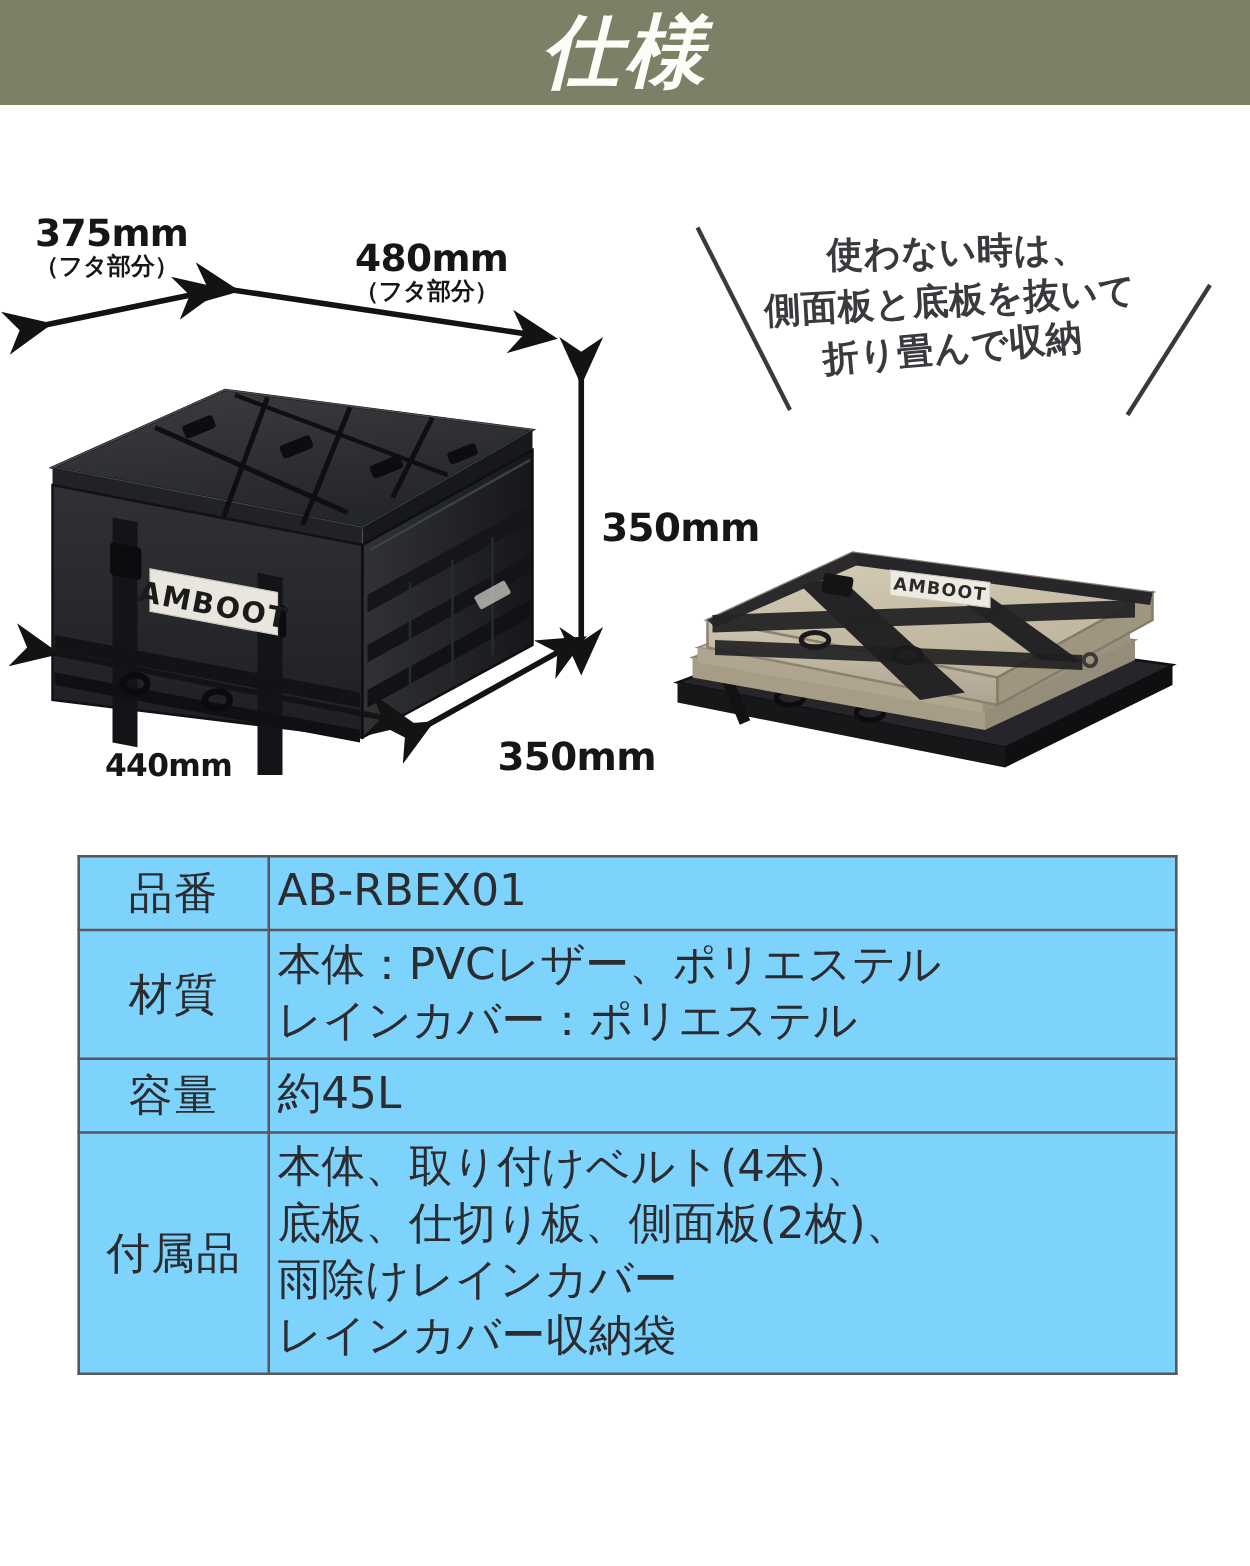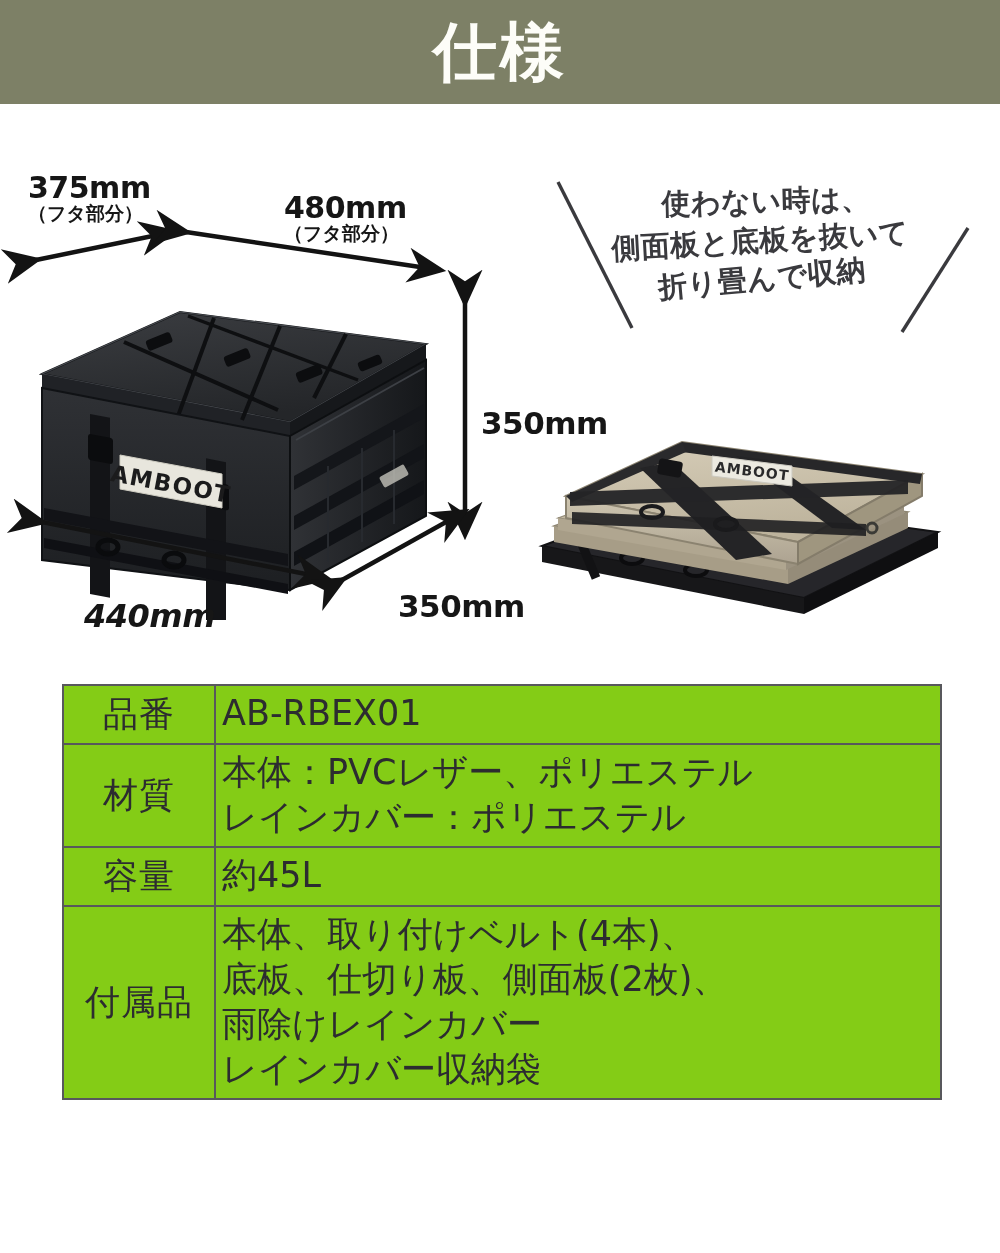--- a/index.html
+++ b/index.html
@@ -12,23 +12,23 @@
   }
   #page {
     position: relative;
     width: 1000px; height: 1253px;
     background: #ffffff;
   }
 
   
   .header-band {
     position: absolute; left: 0; top: 0;
-    width: 1000px; height: 104px;
+    width: 1000px; height: 84px;
     background: #7d8066;
-    display: flex; align-items: center; justify-content: center;
+    display: flex; align-items: center; justify-content: center; font-style: italic;
   }
   .header-title {
     color: #fdfdf8;
     font-size: 64px;
     font-weight: 700;
     letter-spacing: 3px;
     line-height: 1;
     font-family: "DejaVu Sans", "Liberation Sans", sans-serif;
   }
 
@@ -48,21 +48,21 @@
     white-space: nowrap;
   }
   .dim .num { font-size: 30px; letter-spacing: -0.5px; display:block; }
   .dim .sub { font-size: 19px; font-weight: 700; display:block; letter-spacing: 0px; }
 
   #dim-375 { left: 28px; top: 62px; }
   #dim-480 { left: 284px; top: 82px; }
   #dim-h350 { left: 481px; top: 297px; }
   #dim-h350 .num { font-size: 31px; }
   #dim-440 { left: 84px; top: 490px; }
-  #dim-440 .num { font-size: 32px; font-style: italic; }
+  #dim-440 .num { font-size: 25px; }
   #dim-d350 { left: 398px; top: 480px; }
   #dim-d350 .num { font-size: 31px; }
 
   
   .note {
     position: absolute;
     left: 566px; top: 72px;
     width: 400px;
     text-align: center;
     color: #3a3a3e;
@@ -83,21 +83,21 @@
   
   .spec-wrap {
     position: absolute;
     left: 62px; top: 684px;
     width: 880px;
   }
   table.spec {
     width: 880px;
     border-collapse: collapse;
     table-layout: fixed;
-    background: #84cc16;
+    background: #7dd3fc;
   }
   table.spec td {
     border: 2px solid #58585c;
     color: #2c2c30;
     font-family: "DejaVu Sans", "Liberation Sans", sans-serif;
     vertical-align: middle;
   }
   td.lbl {
     width: 152px;
     text-align: center;

